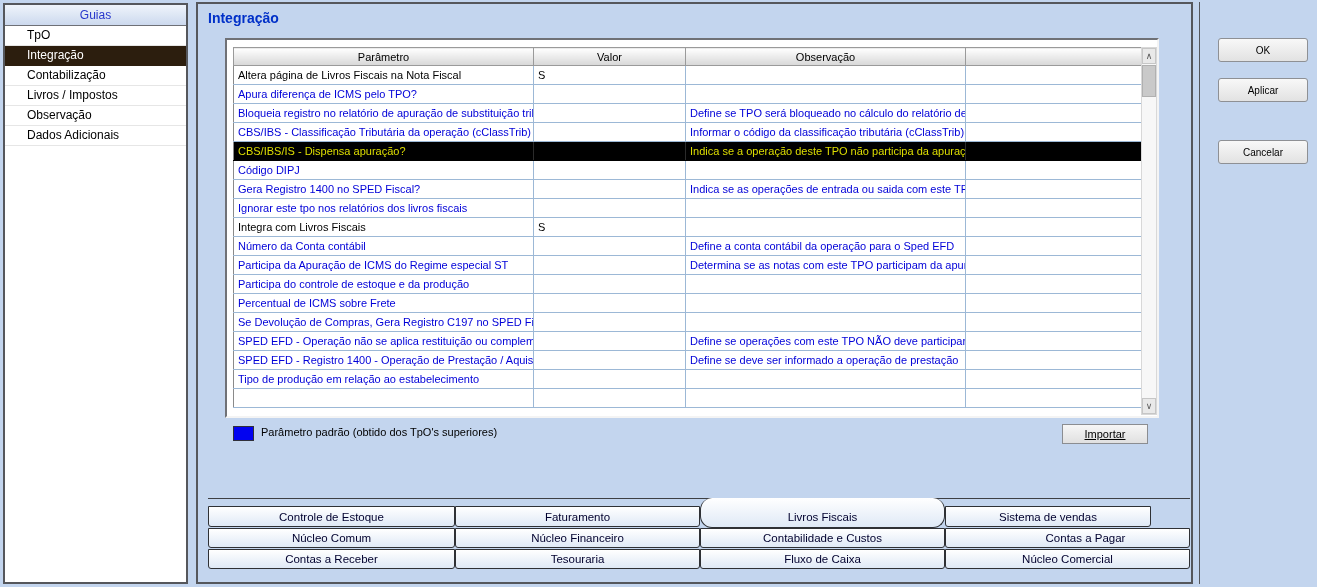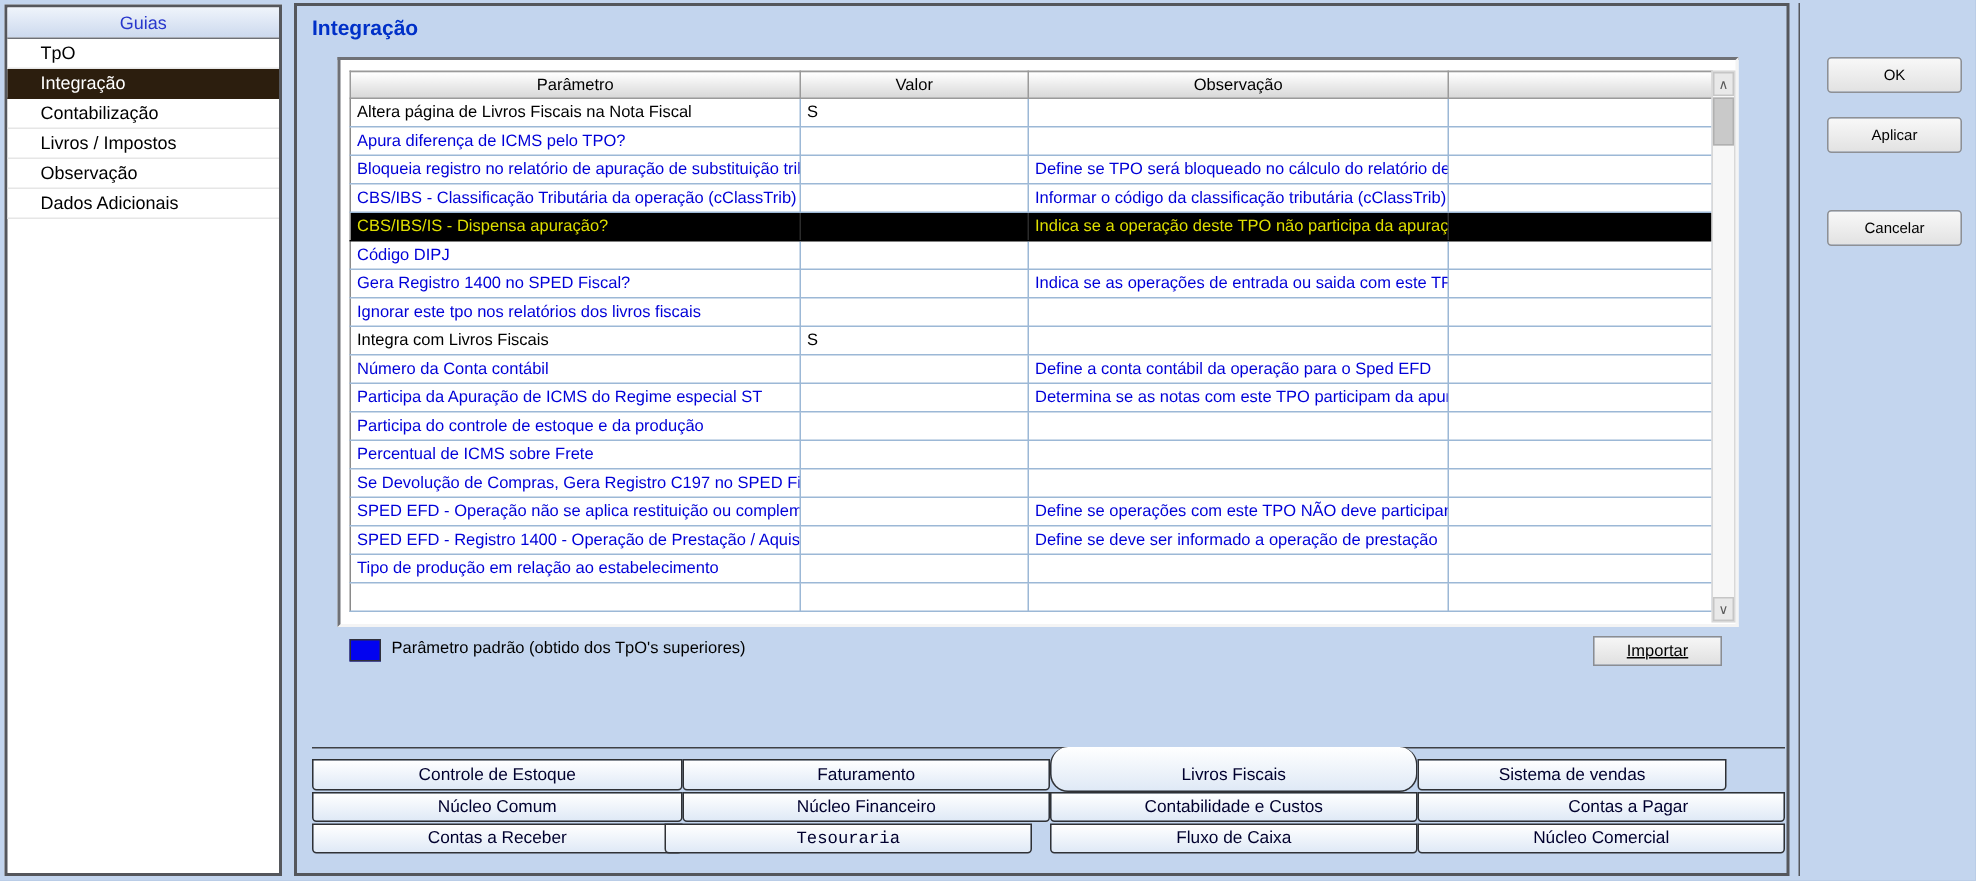--- a/index.html
+++ b/index.html
@@ -285,21 +285,21 @@
       <div class="page-edge"></div>
     <div class="tab" style="left: 0px; width: 247px; top: 8px; height: 21px;">Controle de Estoque</div>
         <div class="tab" style="left: 247px; width: 245px; top: 8px; height: 21px;">Faturamento</div>
         <div class="tab sel" style="left: 492px; width: 245px; top: 0px; height: 30px; border-radius: 12px;">Livros Fiscais</div>
         <div class="tab" style="left: 737px; width: 206px; top: 8px; height: 21px;">Sistema de vendas</div>
         <div class="tab" style="left: 0px; width: 247px; top: 30px; height: 20px;">Núcleo Comum</div>
         <div class="tab" style="left: 247px; width: 245px; top: 30px; height: 20px;">Núcleo Financeiro</div>
         <div class="tab" style="left: 492px; width: 245px; top: 30px; height: 20px;">Contabilidade e Custos</div>
         <div class="tab" style="left: 737px; width: 245px; top: 30px; height: 20px; padding-left: 36px;">Contas a Pagar</div>
         <div class="tab" style="left: 0px; width: 247px; top: 51px; height: 20px;">Contas a Receber</div>
-        <div class="tab" style="left: 235px; width: 245px; top: 51px; height: 20px; font-family: Liberation Mono, monospace;">Tesouraria</div>
+        <div class="tab" style="left: 247px; width: 245px; top: 51px; height: 20px;">Tesouraria</div>
         <div class="tab" style="left: 492px; width: 245px; top: 51px; height: 20px;">Fluxo de Caixa</div>
         <div class="tab" style="left: 737px; width: 245px; top: 51px; height: 20px;">Núcleo Comercial</div>
       </div>
   </section>
 
   <div class="divider"></div>
   <button class="action-btn btn-ok">OK</button>
   <button class="action-btn btn-aplicar">Aplicar</button>
   <button class="action-btn btn-cancelar">Cancelar</button>
 

